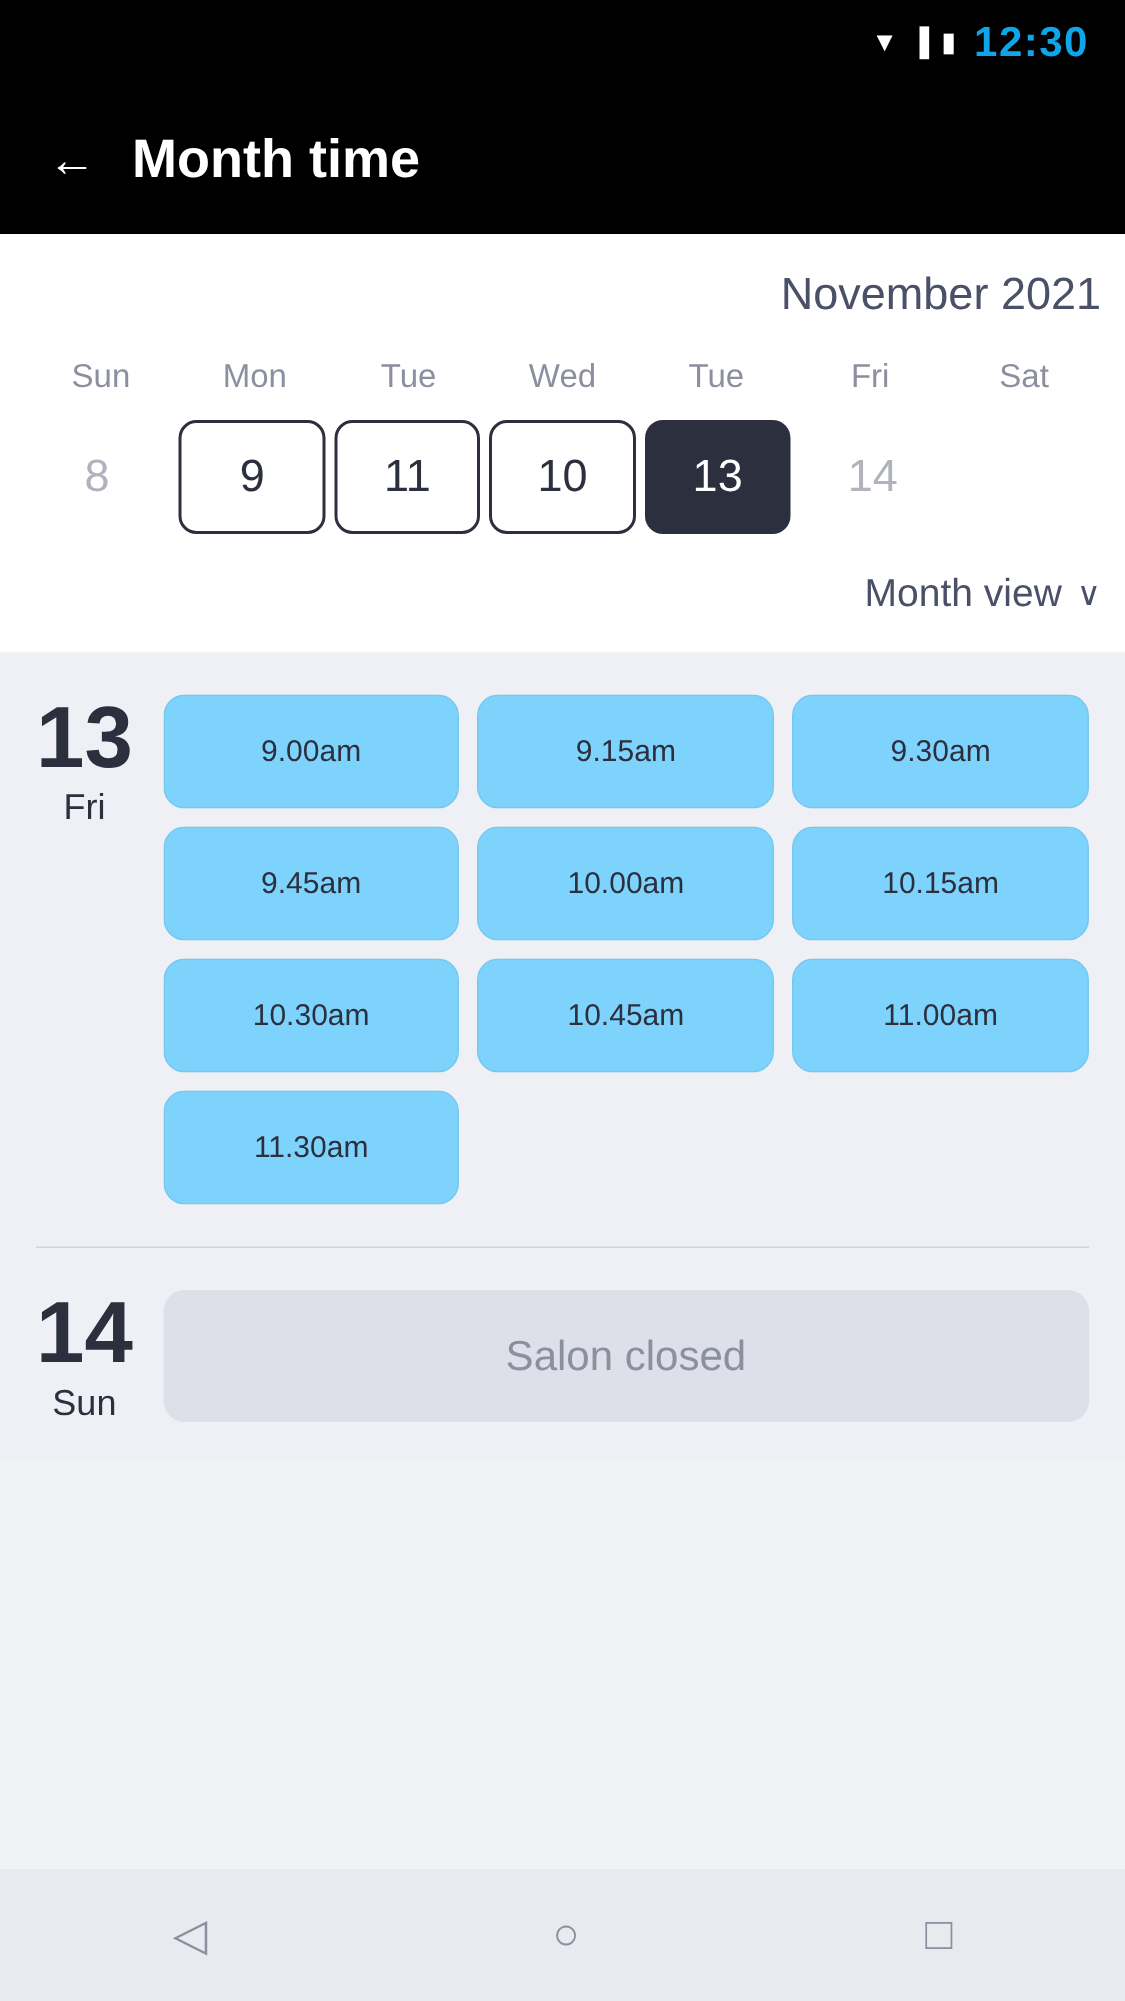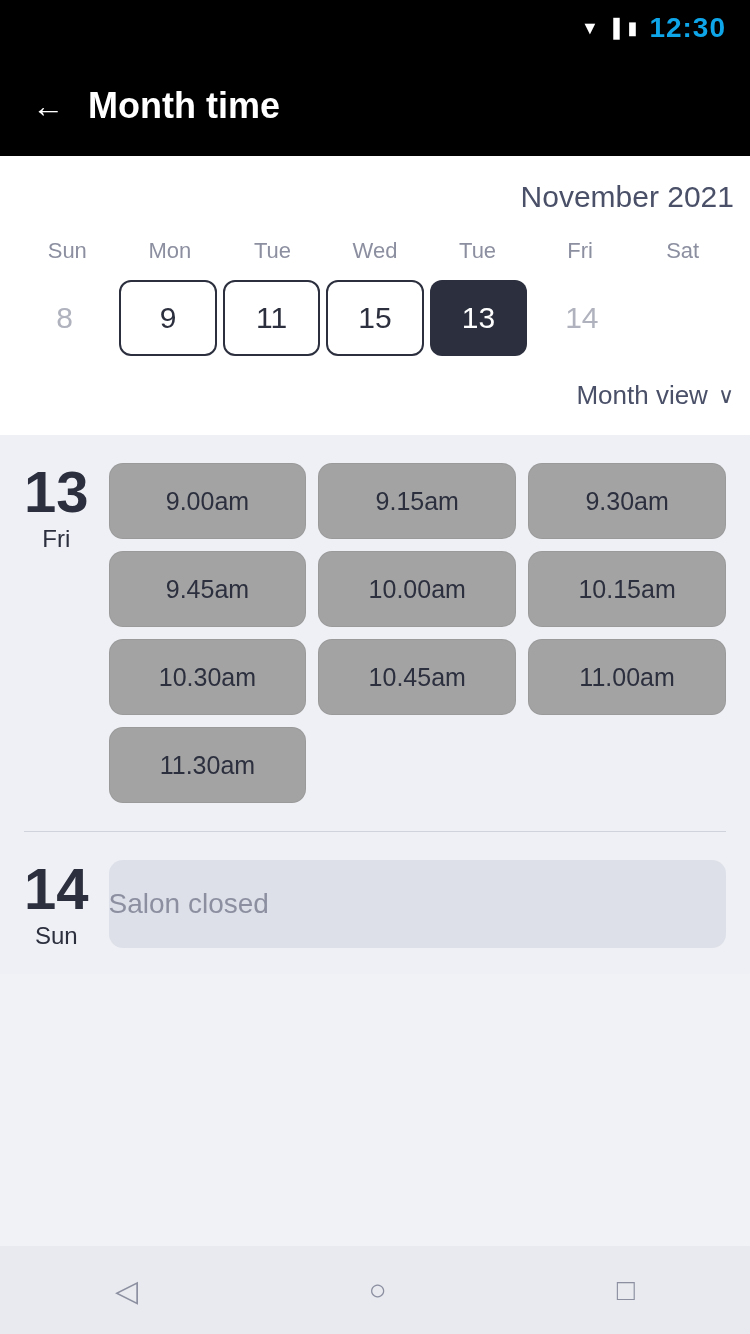--- a/index.html
+++ b/index.html
@@ -162,27 +162,27 @@
     }
 
     .time-grid {
       flex: 1;
       display: grid;
       grid-template-columns: repeat(3, 1fr);
       gap: 12px;
     }
 
     .time-slot {
-      background: #a3a3a3;
+      background: #7dd3fc;
       border-radius: 14px;
       height: 76px;
       display: flex;
       align-items: center;
       justify-content: center;
-      font-size: 25px;
+      font-size: 20px;
       color: #2c2f3e;
       cursor: pointer;
       border: 1px solid rgba(0,0,0,0.05);
     }
 
     .divider {
       height: 1px;
       background: #d0d3db;
       margin: 28px 0;
     }
@@ -193,20 +193,21 @@
       gap: 20px;
     }
 
     .salon-closed-box {
       flex: 1;
       background: #dde0e8;
       border-radius: 14px;
       height: 88px;
       display: flex;
       align-items: center;
+      justify-content: center;
       font-size: 28px;
       color: #8c8fa0;
     }
 
     
     .bottom-nav {
       position: fixed;
       bottom: 0;
       left: 0;
       width: 750px;
@@ -249,21 +250,21 @@
     <div class="day-header">Wed</div>
     <div class="day-header">Tue</div>
     <div class="day-header">Fri</div>
     <div class="day-header">Sat</div>
   </div>
 
   <div class="week-row">
     <div class="day-cell outside">8</div>
     <div class="day-cell bordered">9</div>
     <div class="day-cell bordered">11</div>
-    <div class="day-cell bordered">15</div>
+    <div class="day-cell bordered">10</div>
     <div class="day-cell selected">13</div>
     <div class="day-cell outside">14</div>
   </div>
 
   <div class="month-view-row">
     <span class="month-view-label">Month view</span>
     <span class="chevron-down">∨</span>
   </div>
 </div>
 

